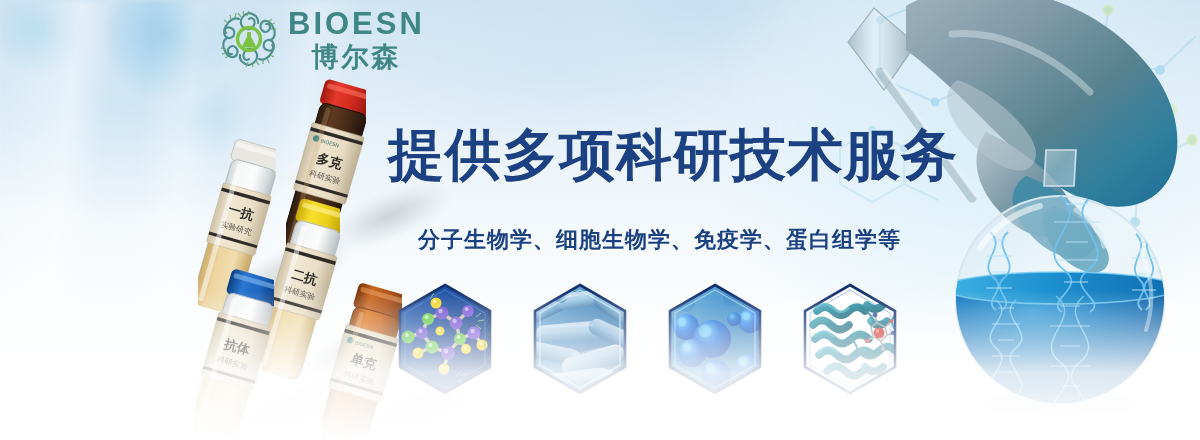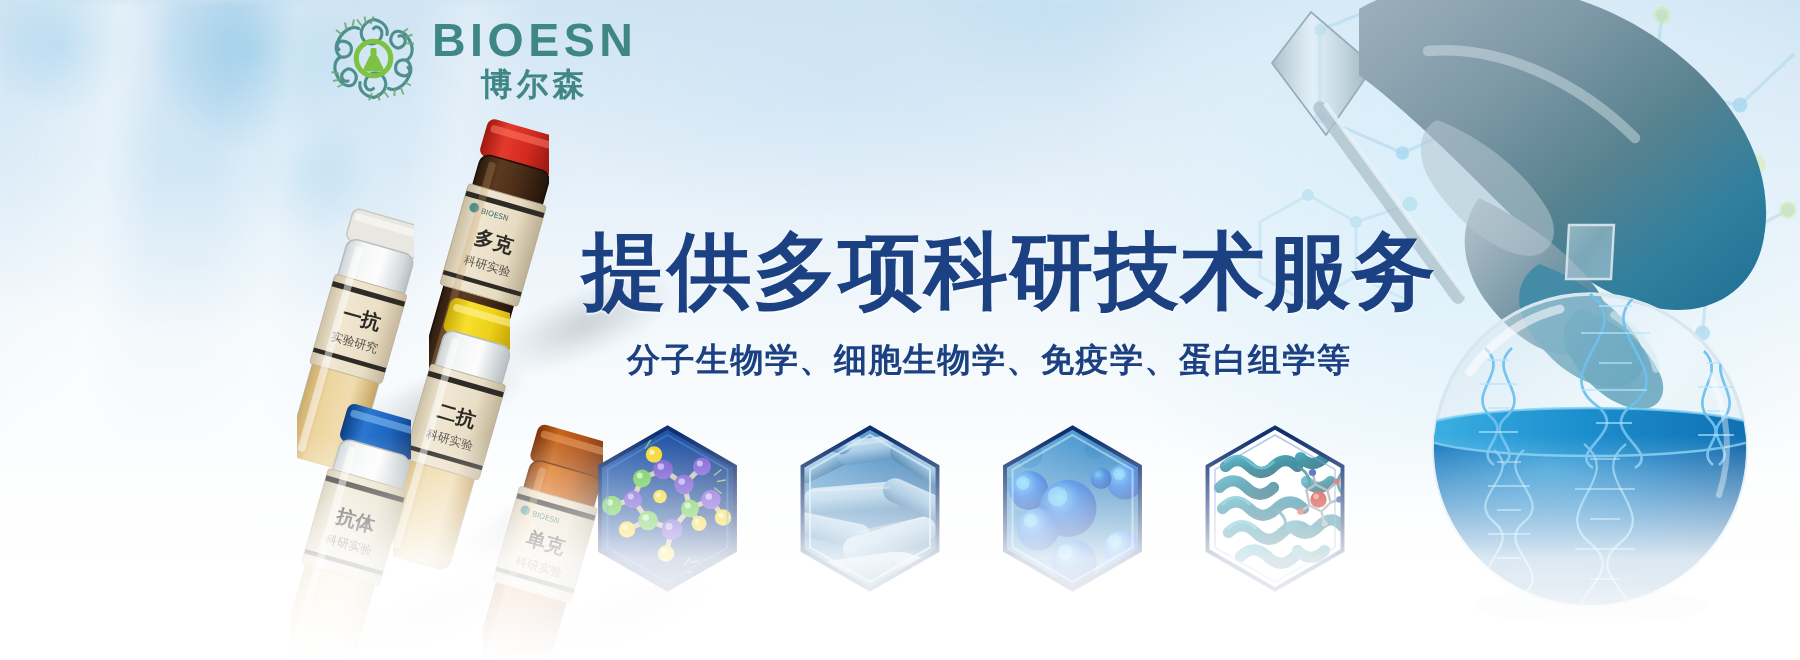--- a/index.html
+++ b/index.html
@@ -82,32 +82,32 @@
   .logo-mark { width: 62px; height: 62px; display: block; }
   .logo-words { display: flex; flex-direction: column; align-items: center; line-height: 1; }
   .logo-en {
     font-size: 31px;
     font-weight: bold;
     letter-spacing: 3.0px;
     color: #3f8787;
     font-family: "Liberation Sans", "DejaVu Sans", sans-serif;
   }
   .logo-cn {
-    font-size: 21px;
+    font-size: 27px;
     font-weight: bold;
     letter-spacing: 3px;
     color: #3f8787;
     margin-top: 4px;
     font-family: "DejaVu Sans", "Liberation Sans", sans-serif;
   }
 
   
   .headline {
     position: absolute;
-    left: 388px; top: 144px;
+    left: 388px; top: 118px;
     font-family: "DejaVu Sans", "Liberation Sans", sans-serif;
     font-size: 56px;
     font-weight: bold;
     letter-spacing: 1px;
     color: #1b4182;
     white-space: nowrap;
     text-shadow: 0 1px 1px rgba(255,255,255,0.65);
   }
   .subtitle {
     position: absolute;

